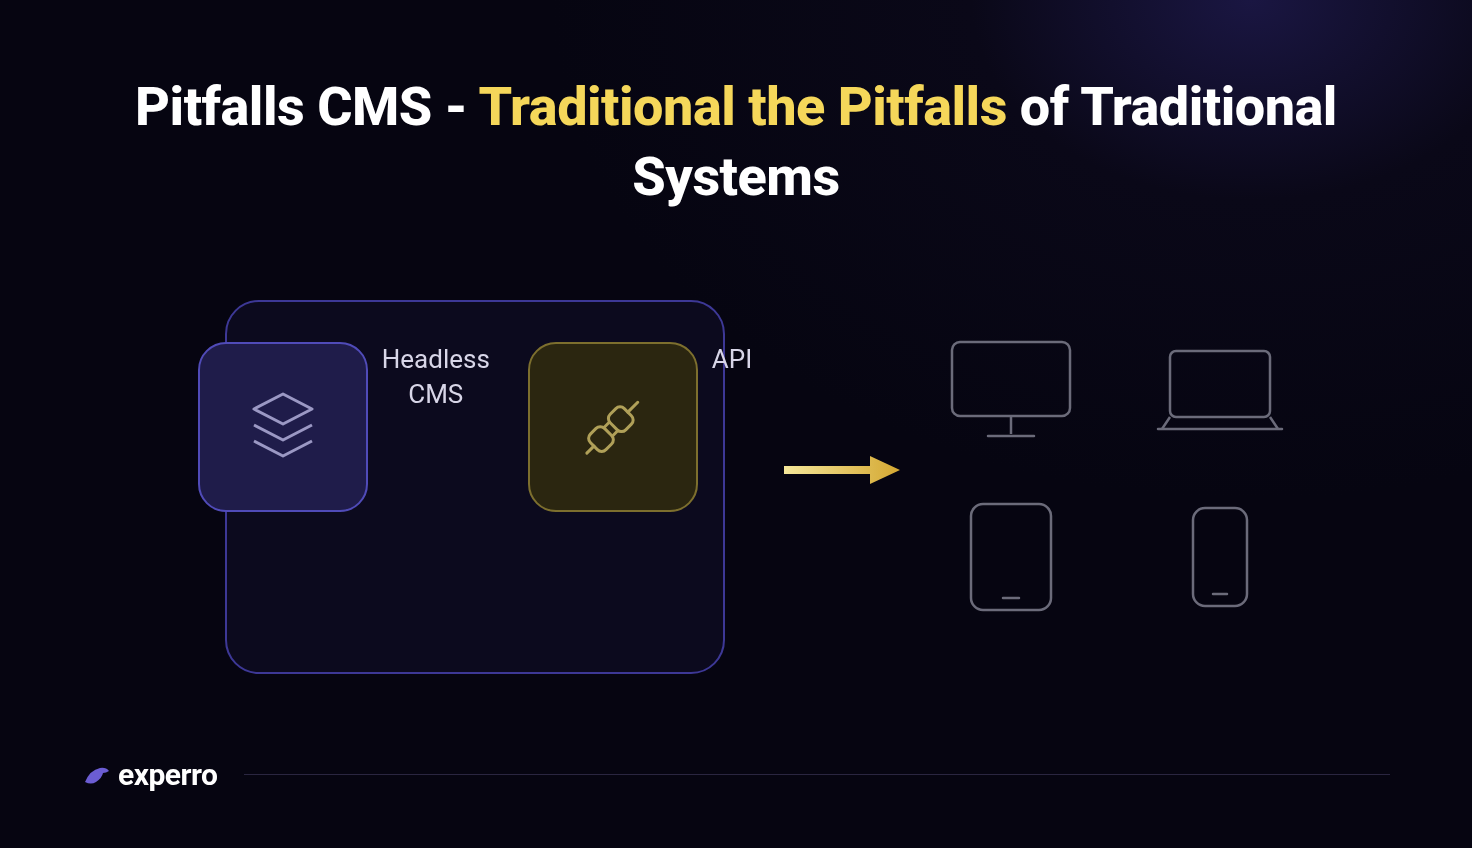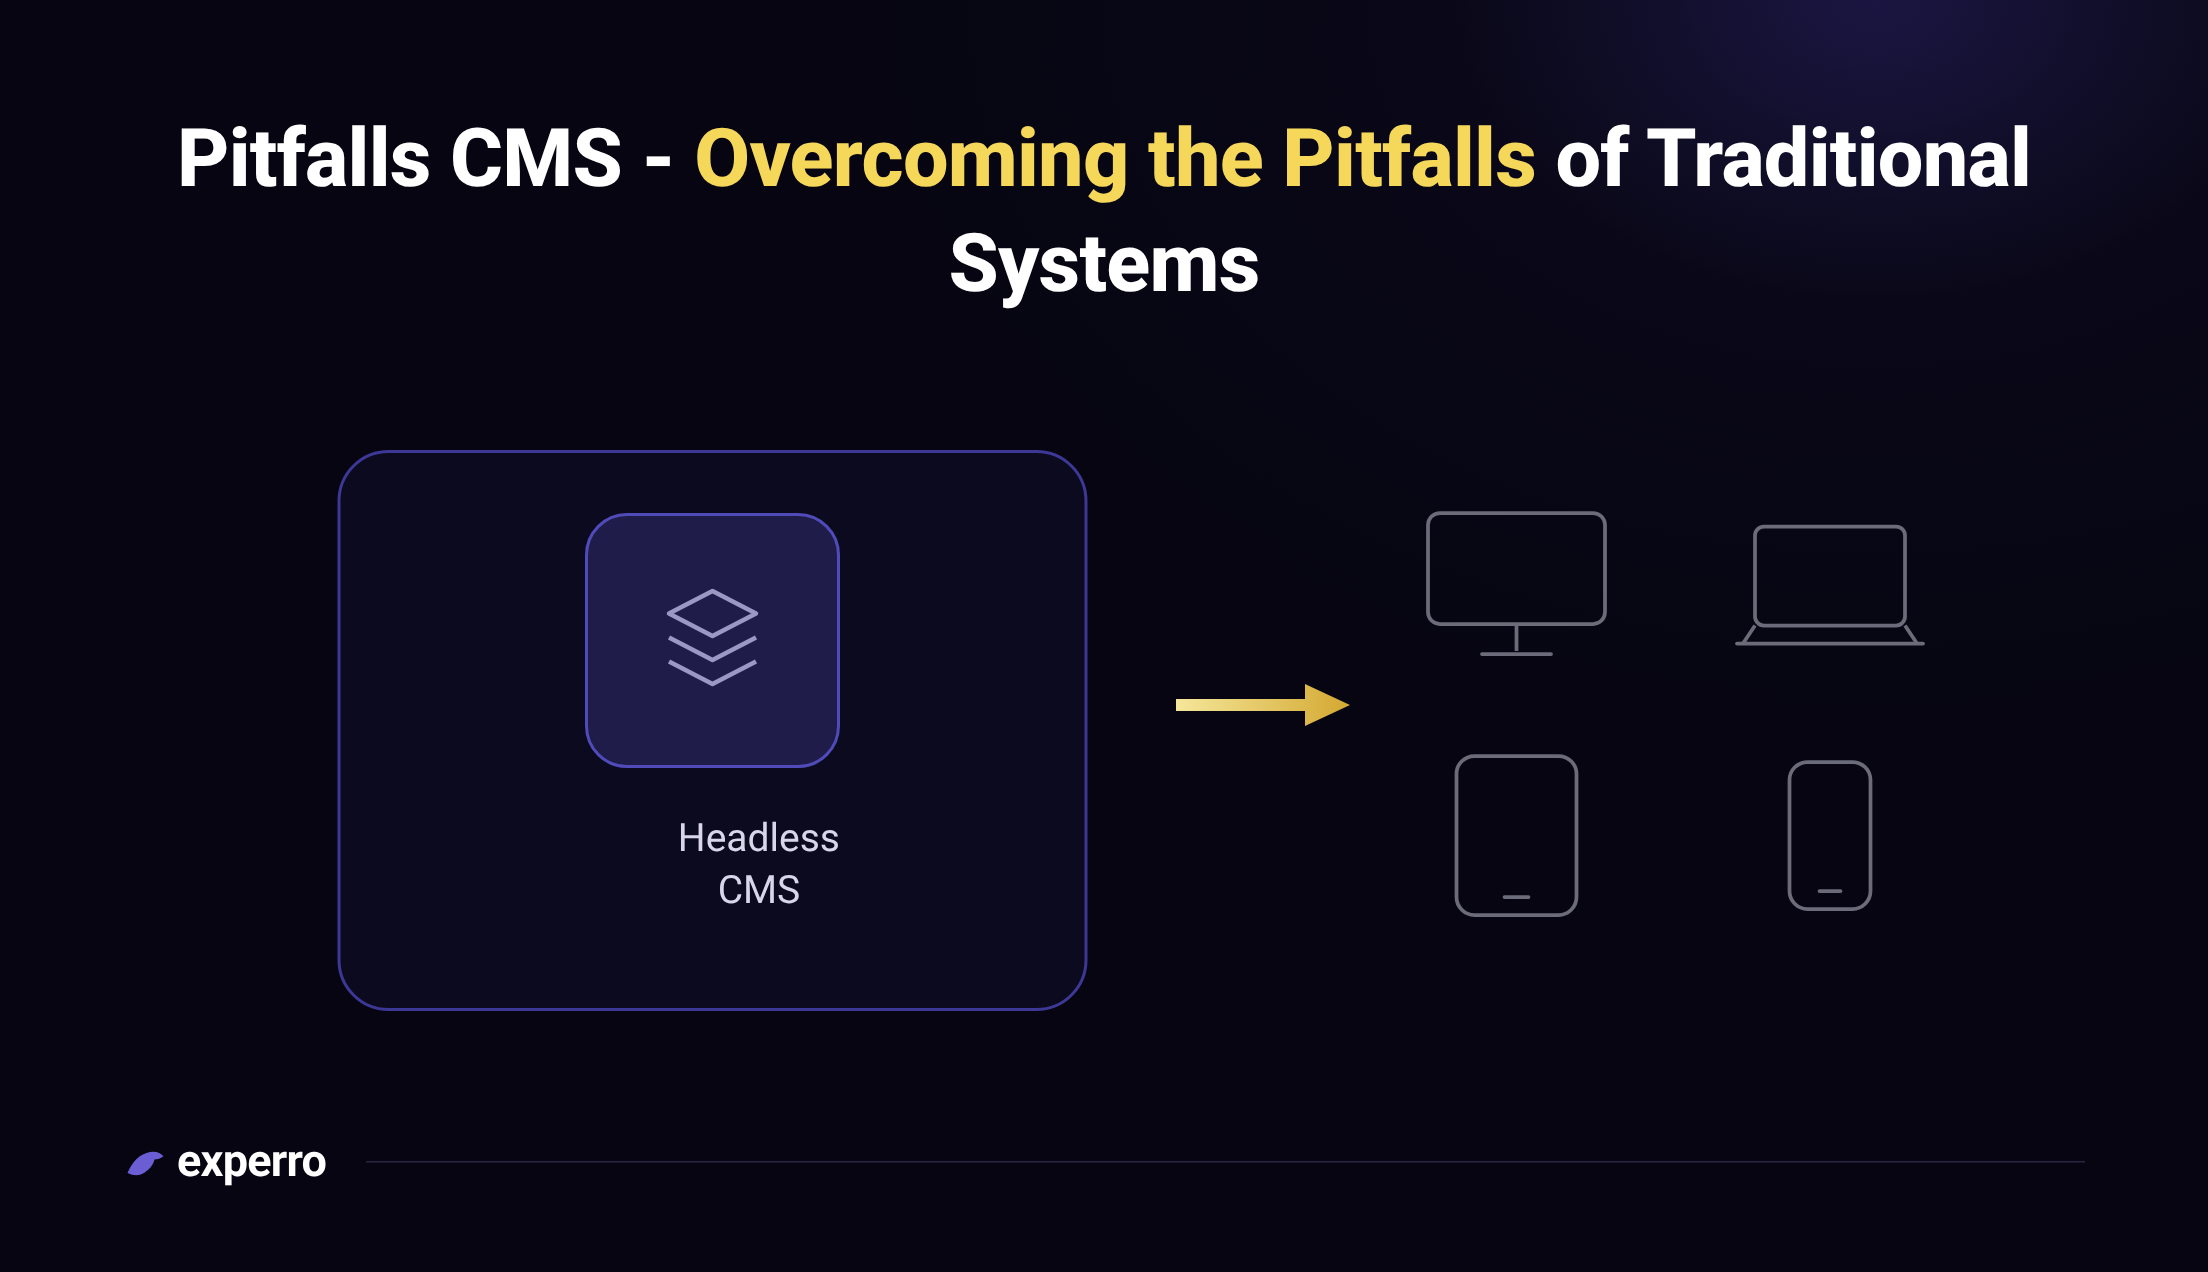--- a/index.html
+++ b/index.html
@@ -2,55 +2,71 @@
 <html><head>
 <meta charset="utf-8">
 <style>
 *{margin:0;padding:0;box-sizing:border-box}
 body{width:1472px;height:848px;background:radial-gradient(ellipse 700px 500px at 85% 0%,#1a1642 0%,#0a0818 40%,#060511 100%);font-family:-apple-system,BlinkMacSystemFont,"Segoe UI",Roboto,sans-serif;color:#fff;overflow:hidden;position:relative}
 .heading{text-align:center;padding:72px 80px 0;font-size:54px;font-weight:800;line-height:1.3;letter-spacing:-.5px}
 .heading .hl{color:#f5d75a}
 .diagram{position:absolute;top:300px;left:0;right:0;height:400px}
 .card{position:absolute;left:225px;top:0;width:500px;height:374px;border:2px solid #3d3896;border-radius:34px;background:rgba(30,26,70,.25);padding:40px 32px}
 .card-inner{display:flex;gap:38px;justify-content:center;align-items:flex-start}
-.tile-wrap{display:flex;flex-direction:column;align-items:flex-end;gap:30px}
+.tile-wrap{display:flex;align-items:flex-start;gap:14px}
 .tile{width:170px;height:170px;border-radius:28px;display:flex;align-items:center;justify-content:center}
 .tile.purple{background:#1f1c4a;border:2px solid #504bb8}
 .tile.gold{background:#2b2610;border:2px solid #7d6f2e}
 .tile-label{font-size:26px;color:#d8d6e8;text-align:center;line-height:1.35;font-weight:400}
 .arrow{position:absolute;left:782px;top:152px;width:120px;height:36px}
 .devices{position:absolute;left:930px;top:36px;width:370px;display:grid;grid-template-columns:1fr 1fr;gap:52px 48px;align-items:center;justify-items:center}
 .dev svg{display:block}
 .footer{position:absolute;bottom:56px;left:82px;right:82px;display:flex;align-items:center;gap:26px}
 .logo{display:flex;align-items:center;gap:6px}
 .logo-text{font-size:30px;font-weight:700;color:#fff;letter-spacing:-.5px}
 .divider{flex:1;height:1px;background:#2a2640}
 </style>
 </head>
 <body>
 
 <h1 class="heading">
-  <span>Pitfalls CMS - </span><span class="hl">Overcoming the Pitfalls</span><span> of Traditional Systems</span>
+  <span>Pitfalls CMS - </span><span class="hl">Traditional the Pitfalls</span><span> of Traditional Systems</span>
 </h1>
 
 <div class="diagram">
 
   <div class="card">
     <div class="card-inner">
       <div class="tile-wrap">
         <div class="tile purple">
           <svg width="86" height="86" viewBox="0 0 86 86" fill="none">
             <path d="M43 10 L72 25 L43 40 L14 25 Z" stroke="#9b98c4" stroke-width="3" stroke-linejoin="round" fill="none"></path>
             <path d="M14 41 L43 56 L72 41" stroke="#9b98c4" stroke-width="3" stroke-linejoin="round" fill="none"></path>
             <path d="M14 57 L43 72 L72 57" stroke="#9b98c4" stroke-width="3" stroke-linejoin="round" fill="none"></path>
           </svg>
         </div>
         <div class="tile-label">
           <span>Headless</span><br>
           <span>CMS</span>
+        </div>
+      </div>
+      <div class="tile-wrap">
+        <div class="tile gold">
+          <svg width="94" height="94" viewBox="0 0 94 94" fill="none">
+            <g transform="rotate(45 47 47)">
+              <path d="M47 12 L47 26" stroke="#b0a058" stroke-width="3" stroke-linecap="round"></path>
+              <rect x="36" y="26" width="22" height="20" rx="6" stroke="#b0a058" stroke-width="3" fill="none"></rect>
+              <path d="M41 46 L41 54 M53 46 L53 54" stroke="#b0a058" stroke-width="3" stroke-linecap="round"></path>
+              <rect x="36" y="54" width="22" height="20" rx="6" stroke="#b0a058" stroke-width="3" fill="none"></rect>
+              <path d="M47 74 L47 84" stroke="#b0a058" stroke-width="3" stroke-linecap="round"></path>
+            </g>
+          </svg>
+        </div>
+        <div class="tile-label">
+          <span>API</span>
         </div>
       </div>
     </div>
   </div>
 
   <div class="arrow">
     <svg width="120" height="36" viewBox="0 0 120 36">
       <defs>
         <linearGradient id="ag" x1="0" y1="0" x2="1" y2="0">
           <stop offset="0" stop-color="#f5e79a"></stop>

